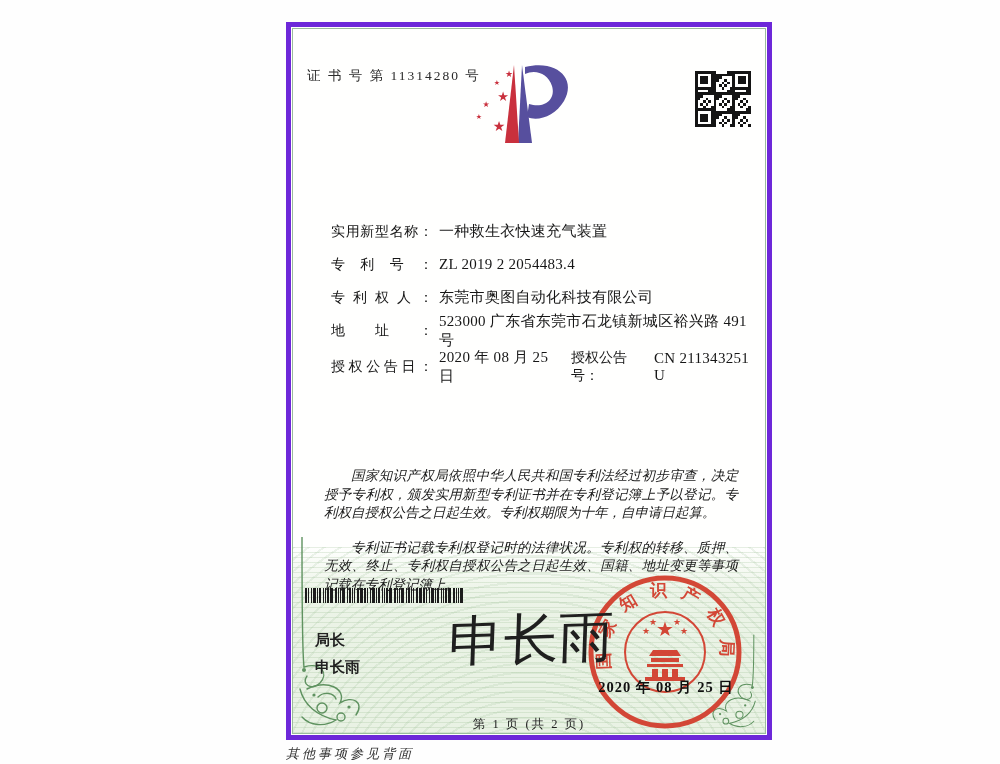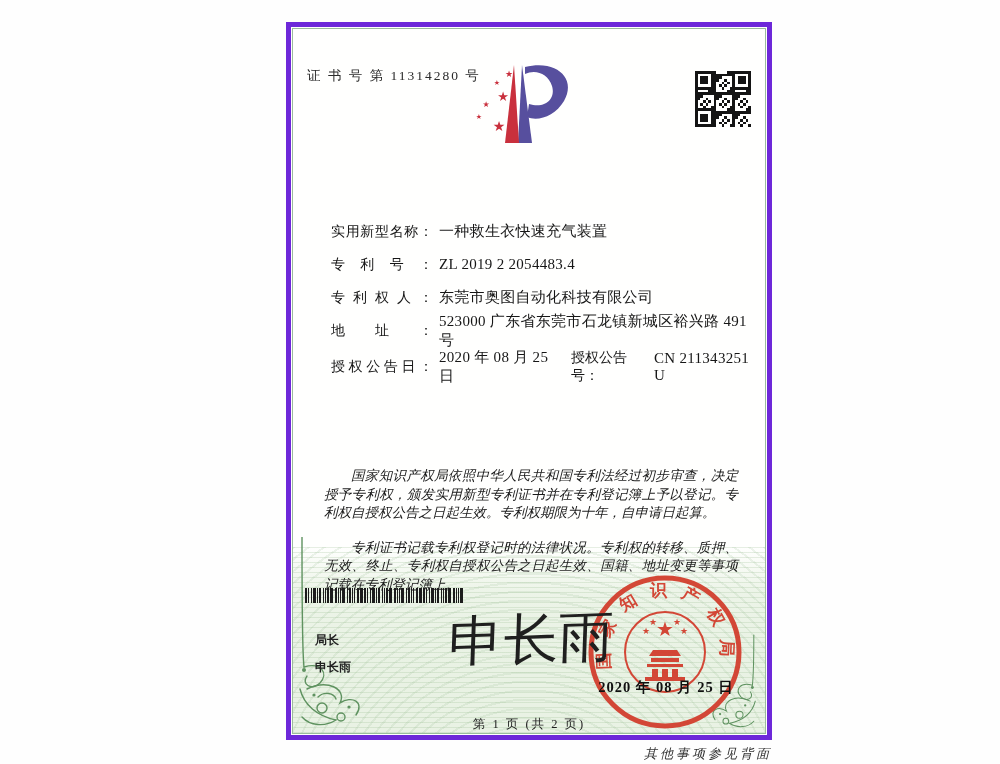--- a/index.html
+++ b/index.html
@@ -34,37 +34,37 @@
   .fvalue{margin-left:6px;font-size:15px;letter-spacing:.3px;}
   .grant-pair{display:flex;align-items:center;margin-left:14px;}
 
   .paras{position:absolute;top:424px;left:17px;right:13px;z-index:2;
          font-size:13.5px;line-height:18.5px;text-align:justify;font-style:italic;color:#1a1a1a;}
   .paras p{margin:16px;text-indent:2em;}
 
   .barcode{position:absolute;left:14px;top:561px;width:163px;height:15px;z-index:2;}
   .barcode svg{width:100%;height:100%;shape-rendering:crispEdges;}
 
-  .director{position:absolute;left:24px;top:600px;z-index:3;font-size:12px;font-weight:700;
+  .director{position:absolute;left:24px;top:600px;z-index:3;font-size:15px;font-weight:700;
             color:#222;line-height:27px;}
   .signature{position:absolute;left:100px;top:576px;width:280px;text-align:center;z-index:3;
              font-size:55px;color:#1f1f1f;transform:rotate(-2deg) skewX(-4deg);
              font-family:cursive,"Liberation Serif",serif;}
 
   .seal{position:absolute;left:294px;top:545px;width:160px;height:160px;z-index:2;opacity:.93;}
   .seal-date{position:absolute;left:296px;top:651px;width:158px;text-align:center;z-index:3;
              font-size:14.5px;font-weight:700;letter-spacing:1px;color:#101010;}
 
   .page-footer{position:absolute;left:0;right:0;top:689px;text-align:center;z-index:6;
                font-size:12.5px;letter-spacing:2px;color:#1d1d1d;}
 
   .orn-left{position:absolute;left:3px;bottom:3px;width:74px;height:195px;z-index:1;}
   .orn-right{position:absolute;right:3px;bottom:3px;width:62px;height:140px;z-index:1;transform:scaleX(-1);}
 
-  .back-note{position:absolute;left:286px;width:486px;top:745px;text-align:right;
+  .back-note{position:absolute;left:286px;width:486px;top:745px;text-align:left;
              font-size:13px;font-style:italic;letter-spacing:3px;color:#333;}
 </style>
 </head>
 <body>
 
 <div class="canvas">
   <div class="page">
 
     <div class="pattern"></div>
 

